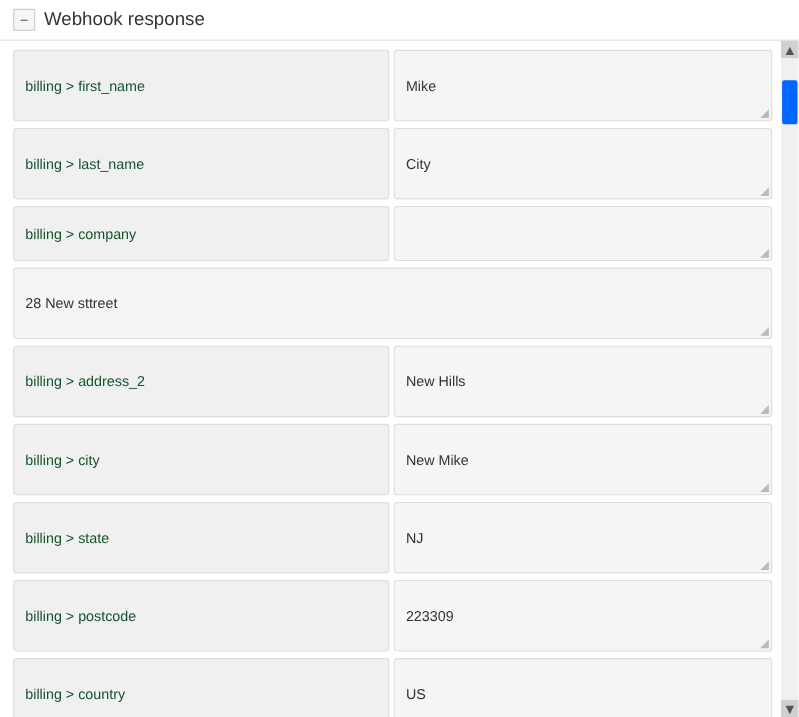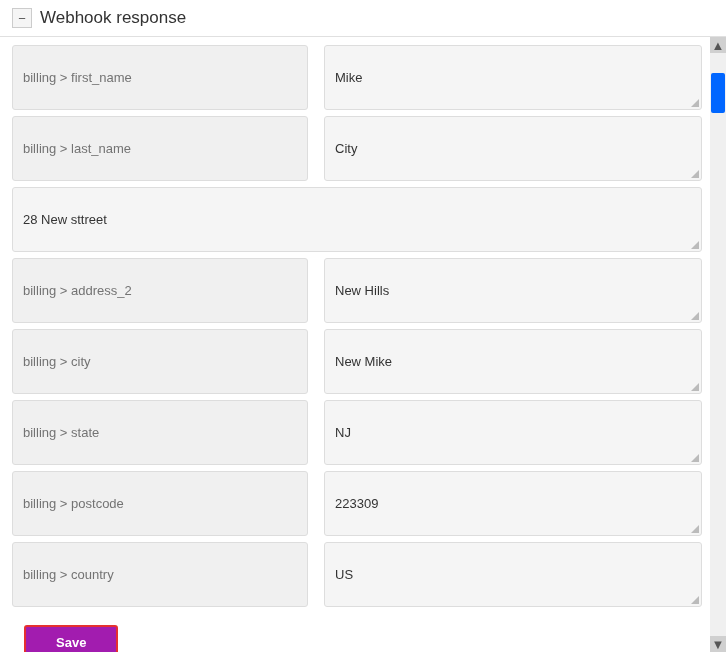--- a/index.html
+++ b/index.html
@@ -105,31 +105,31 @@
       border-radius: 2px;
     }
 
     .row-container {
       display: flex;
       margin-bottom: 6px;
       padding-right: 8px;
     }
 
     .label-box {
-      width: 296px;
+      width: 342px;
       min-height: 40px;
       background: #f0f0f0;
       border: 1px solid #ddd;
       border-radius: 3px;
       padding: 8px 10px;
-      color: #737373;
+      color: #14532d;
       display: flex;
       align-items: center;
       flex-shrink: 0;
-      margin-right: 16px;
+      margin-right: 4px;
     }
 
     .value-box-wrapper {
       flex: 1;
       position: relative;
     }
 
     .value-box {
       width: 100%;
       min-height: 40px;
@@ -193,20 +193,27 @@
             </div>
           </div>
           <div class="row-container">
             <div class="label-box">billing &gt; last_name</div>
             <div class="value-box-wrapper">
               <div class="value-box">City</div>
               <div class="resize-icon"></div>
             </div>
           </div>
           <div class="row-container">
+            <div class="label-box">billing &gt; company</div>
+            <div class="value-box-wrapper">
+              <div class="value-box"></div>
+              <div class="resize-icon"></div>
+            </div>
+          </div>
+          <div class="row-container">
             <div class="value-box-wrapper">
               <div class="value-box">28 New sttreet</div>
               <div class="resize-icon"></div>
             </div>
           </div>
           <div class="row-container">
             <div class="label-box">billing &gt; address_2</div>
             <div class="value-box-wrapper">
               <div class="value-box">New Hills</div>
               <div class="resize-icon"></div>

